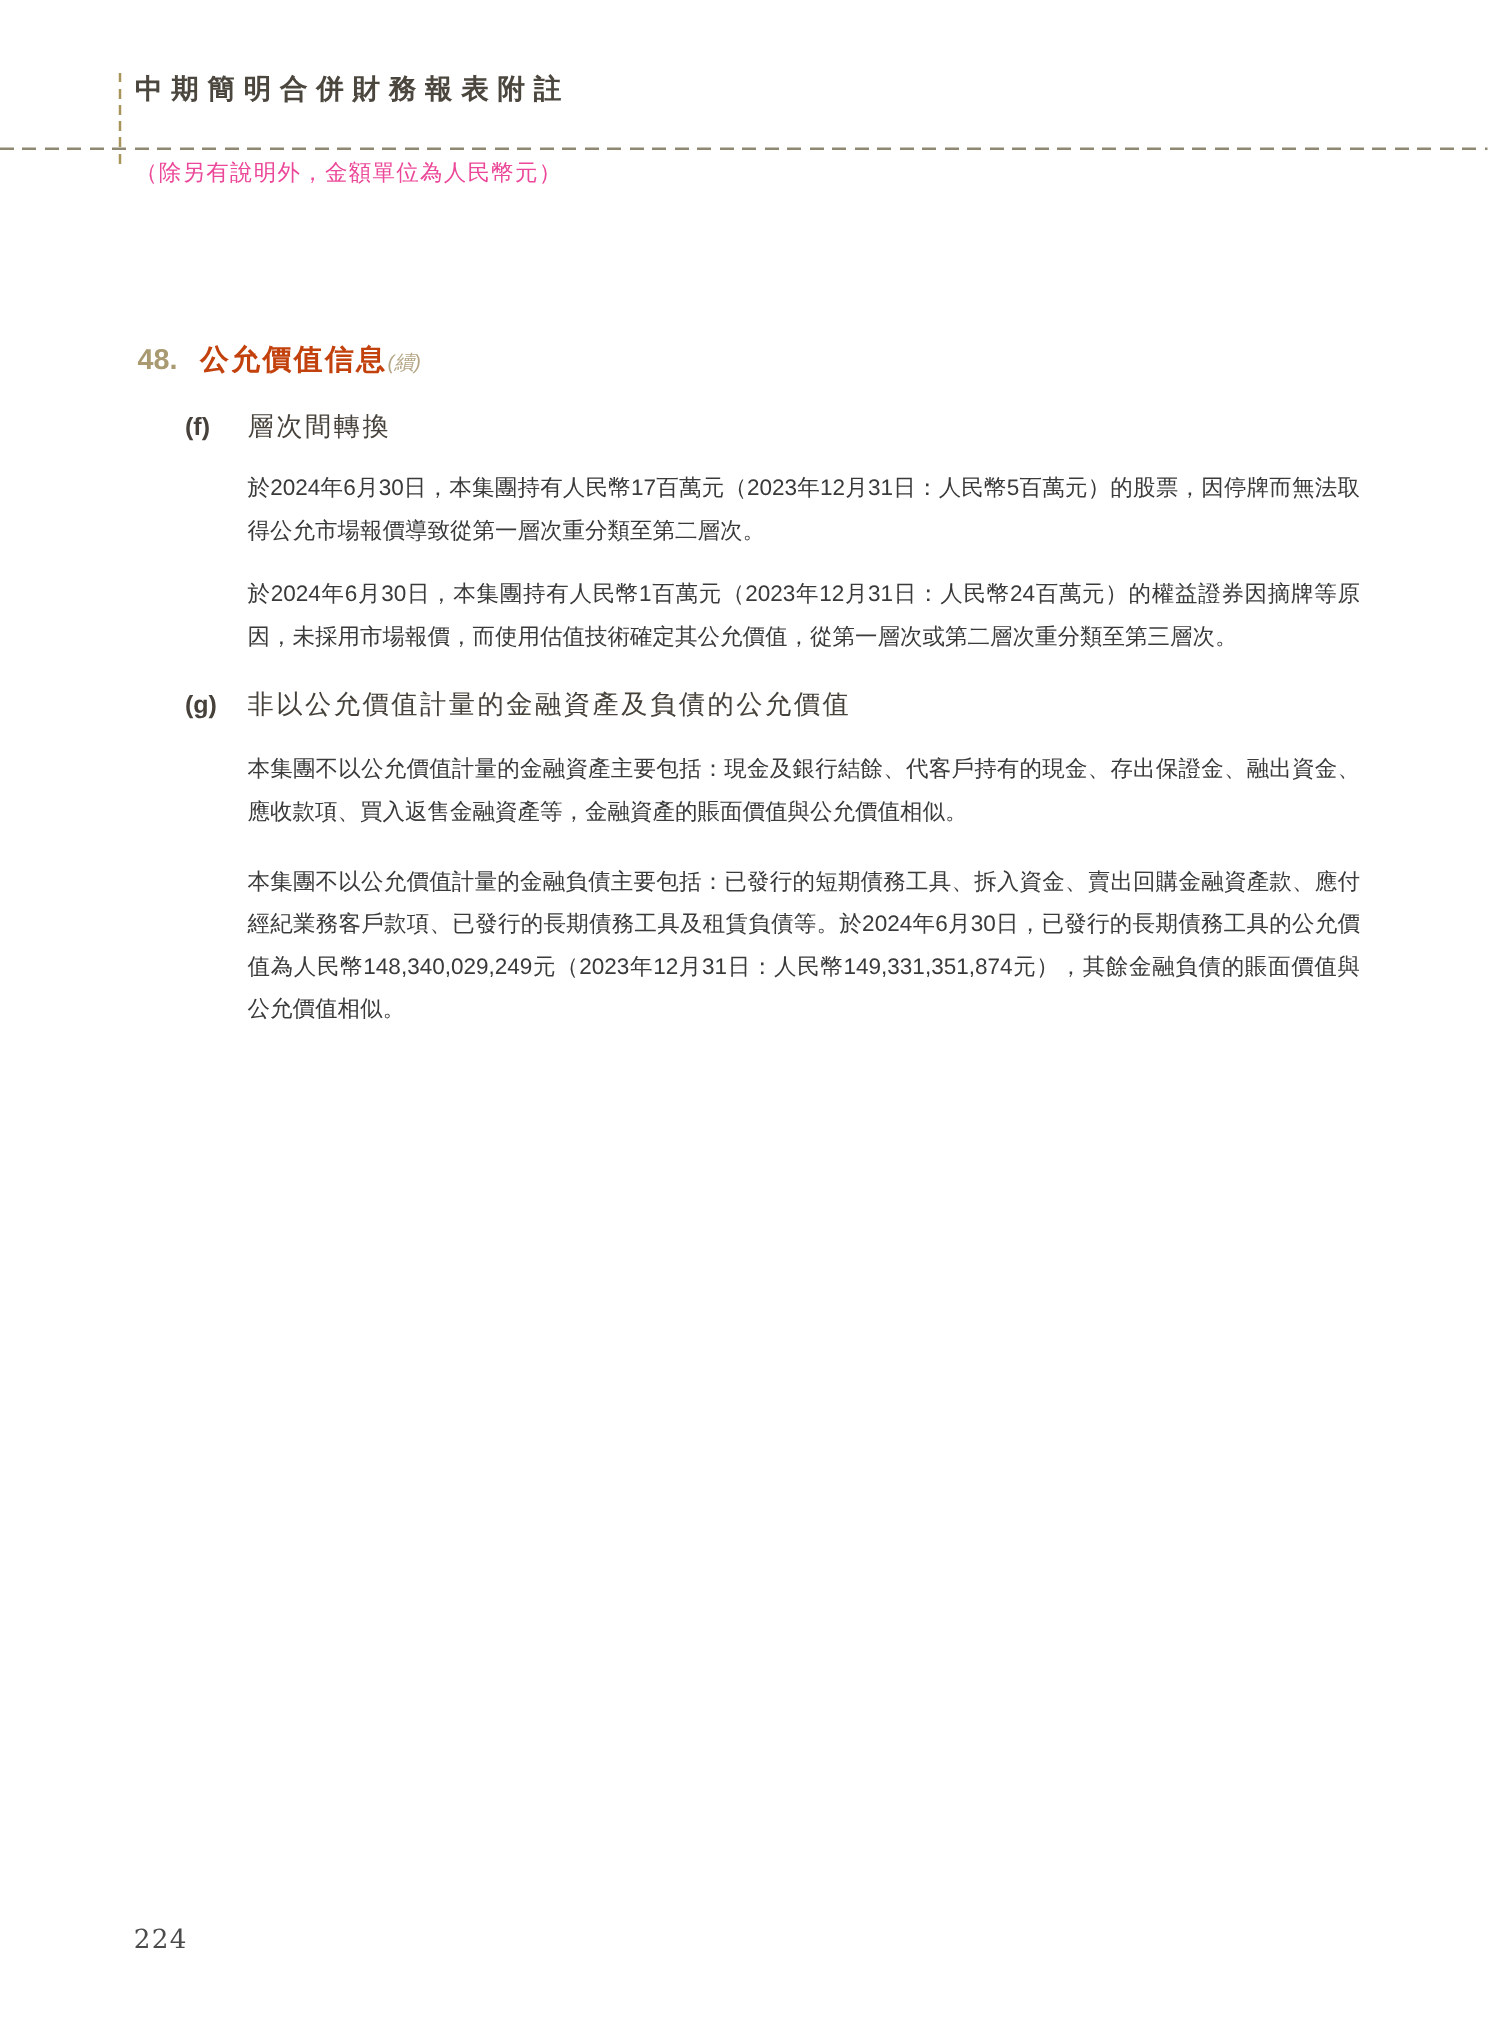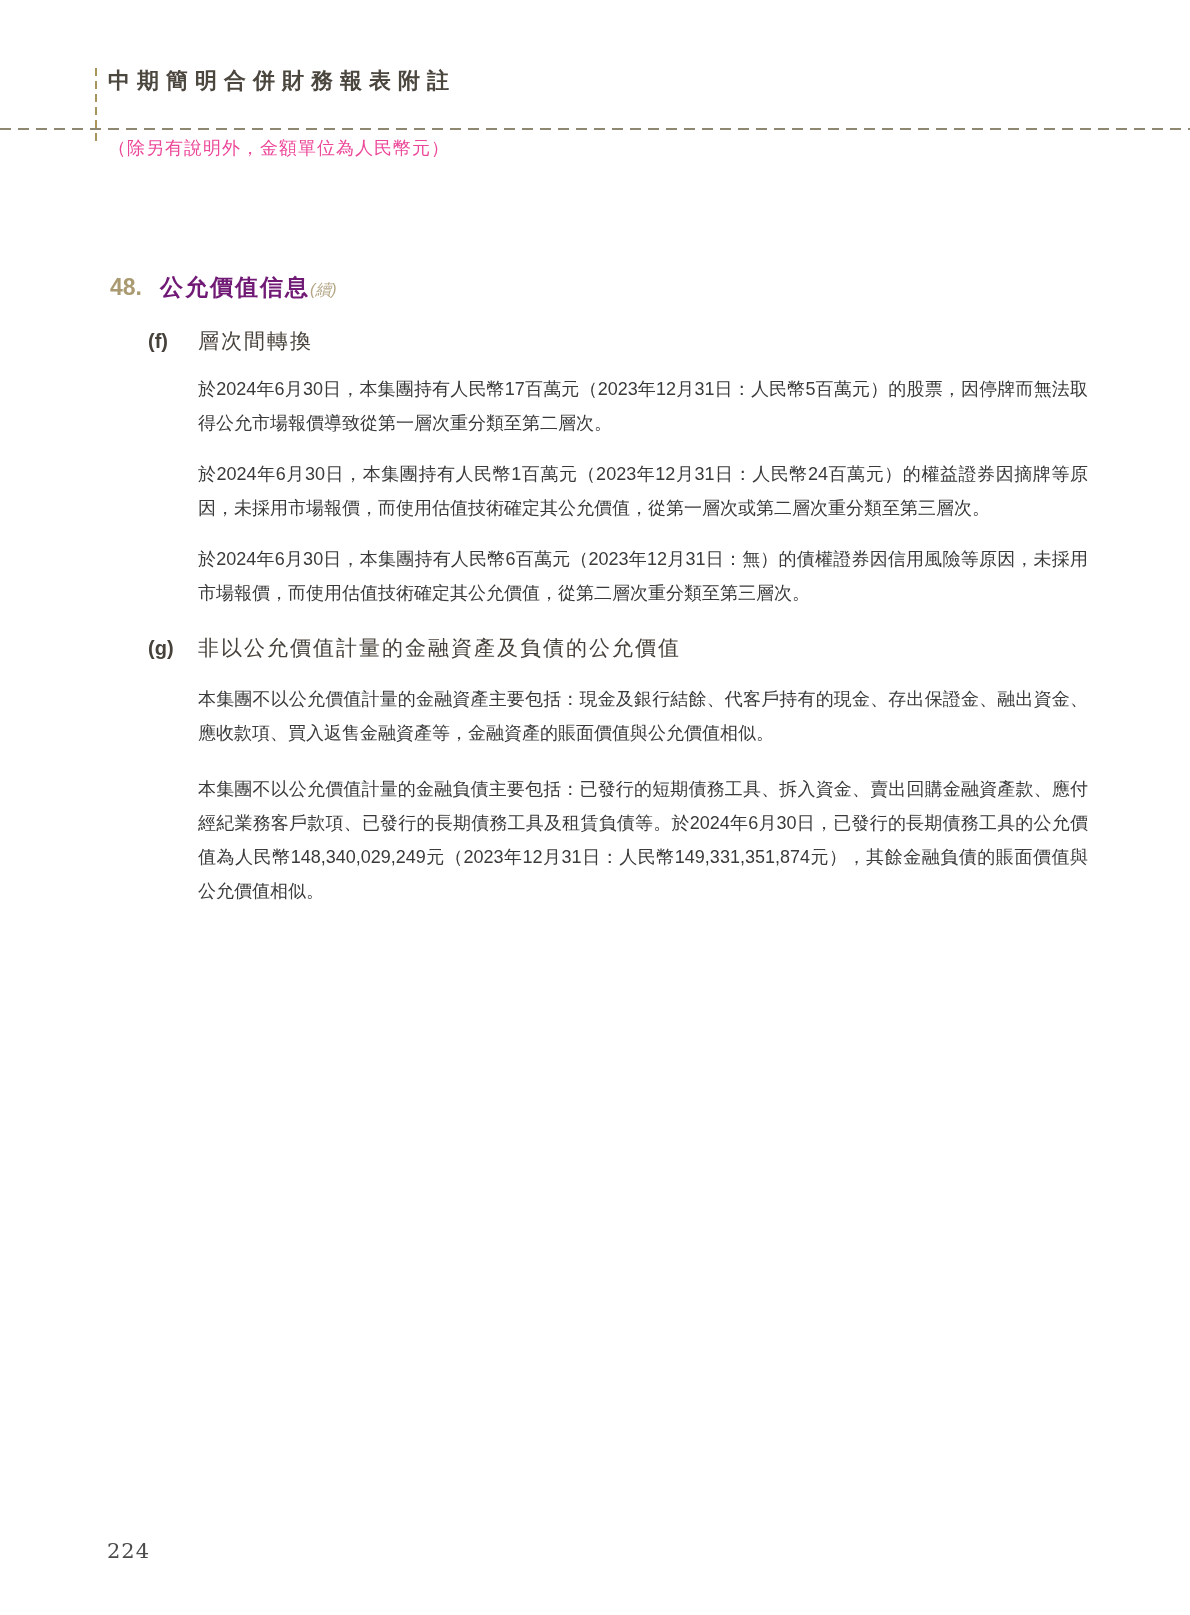--- a/index.html
+++ b/index.html
@@ -11,21 +11,21 @@
   body {
     position: relative;
     width: 1190px;
     height: 1615px;
     font-family: "Liberation Sans", sans-serif;
     color: #3a3a3a;
     overflow: hidden;
   }
 
   
-  .doc-header { position: absolute; top: 12px; left: 0; right: 0; height: 160px; }
+  .doc-header { position: absolute; top: 2px; left: 0; right: 0; height: 160px; }
 
   .header-title {
     position: absolute;
     top: 54px;
     left: 108px;
     margin: 0;
     font-family: "DejaVu Serif", "Liberation Serif", serif;
     font-size: 22px;
     font-weight: 600;
     letter-spacing: 7px;
@@ -79,21 +79,21 @@
   .section-number {
     font-size: 23px;
     font-weight: bold;
     color: #aa9a71;
     margin-right: 18px;
   }
   .section-title {
     font-size: 23px;
     font-weight: bold;
     letter-spacing: 2px;
-    color: #701a75;
+    color: #c2410c;
   }
   .section-continued {
     font-size: 16px;
     font-style: italic;
     color: #b5a786;
   }
 
   .sub-heading {
     display: flex;
     margin: 0 0 17px 148px;
@@ -153,21 +153,20 @@
     <span class="section-number">48.</span><span class="section-title">公允價值信息</span><span class="section-continued">(續)</span>
   </div>
 
   <section class="subsection-f">
     <div class="sub-heading">
       <span class="sub-label">(f)</span>
       <span class="sub-title">層次間轉換</span>
     </div>
     <p class="para">於2024年6月30日，本集團持有人民幣17百萬元（2023年12月31日：人民幣5百萬元）的股票，因停牌而無法取得公允市場報價導致從第一層次重分類至第二層次。</p>
     <p class="para">於2024年6月30日，本集團持有人民幣1百萬元（2023年12月31日：人民幣24百萬元）的權益證券因摘牌等原因，未採用市場報價，而使用估值技術確定其公允價值，從第一層次或第二層次重分類至第三層次。</p>
-    <p class="para">於2024年6月30日，本集團持有人民幣6百萬元（2023年12月31日：無）的債權證券因信用風險等原因，未採用市場報價，而使用估值技術確定其公允價值，從第二層次重分類至第三層次。</p>
   </section>
 
   <section class="subsection-g">
     <div class="sub-heading">
       <span class="sub-label">(g)</span>
       <span class="sub-title">非以公允價值計量的金融資產及負債的公允價值</span>
     </div>
     <p class="para">本集團不以公允價值計量的金融資產主要包括：現金及銀行結餘、代客戶持有的現金、存出保證金、融出資金、應收款項、買入返售金融資產等，金融資產的賬面價值與公允價值相似。</p>
     <p class="para">本集團不以公允價值計量的金融負債主要包括：已發行的短期債務工具、拆入資金、賣出回購金融資產款、應付經紀業務客戶款項、已發行的長期債務工具及租賃負債等。於2024年6月30日，已發行的長期債務工具的公允價值為人民幣148,340,029,249元（2023年12月31日：人民幣149,331,351,874元），其餘金融負債的賬面價值與公允價值相似。</p>
   </section>

